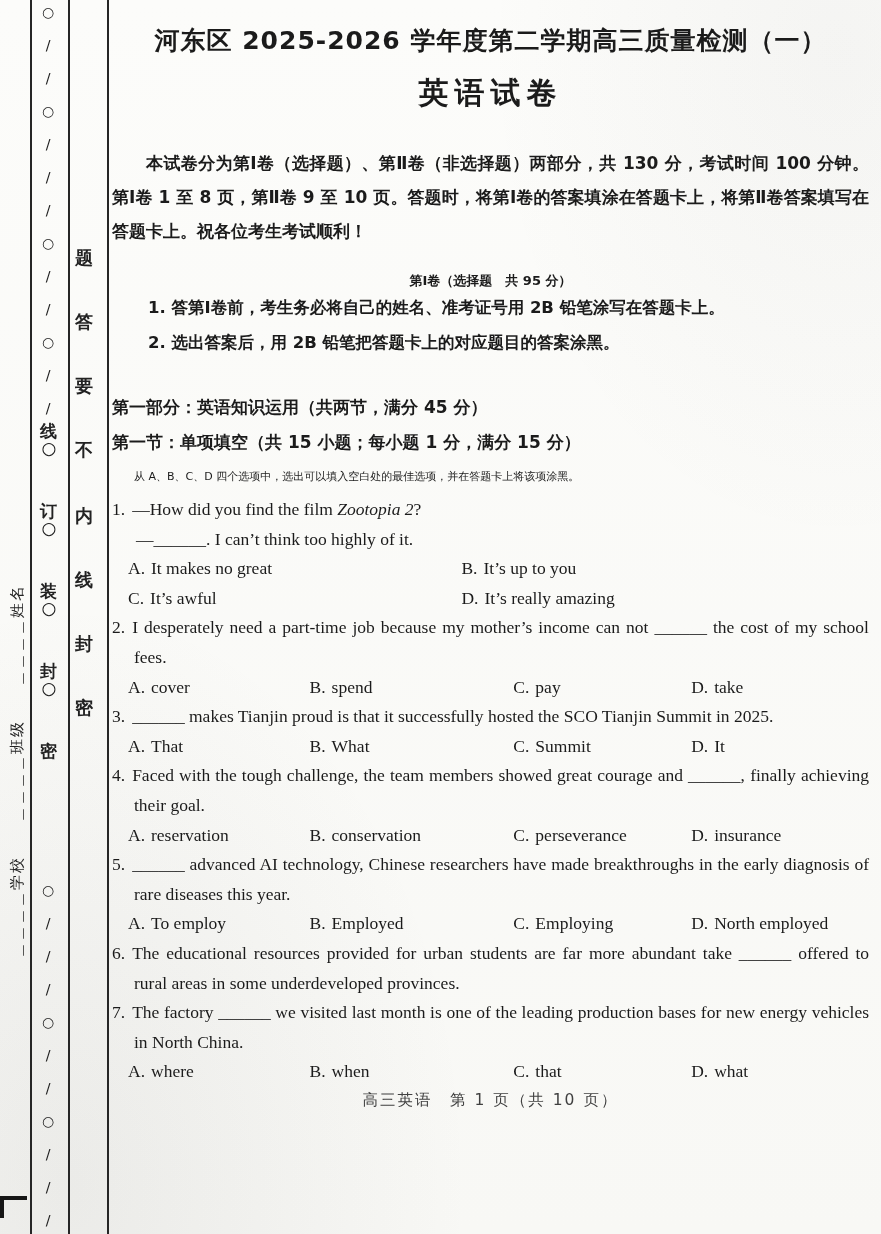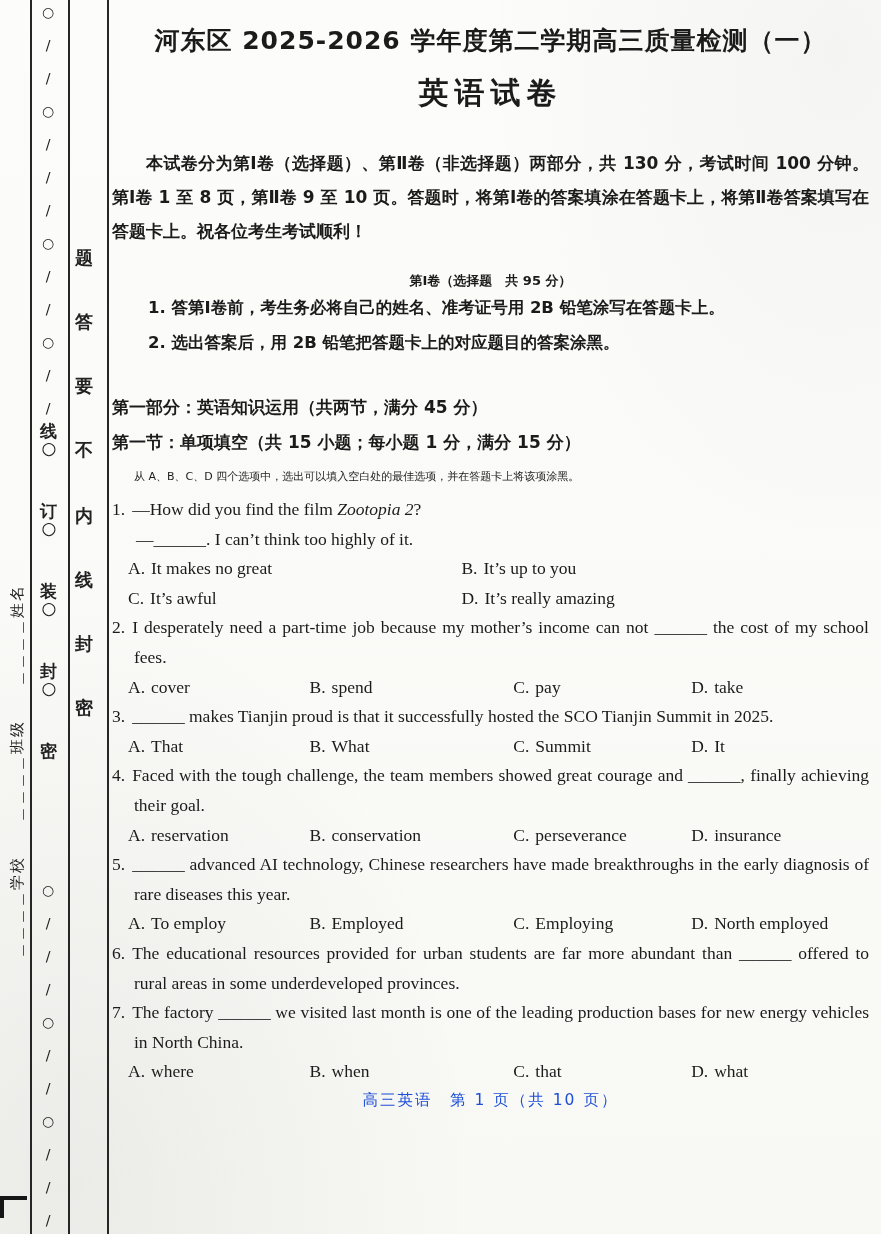--- a/index.html
+++ b/index.html
@@ -49,21 +49,21 @@
   
   .questions{font-family:"Liberation Serif","DejaVu Serif",serif;font-size:17.5px;line-height:29.6px;margin-top:2px;}
   .stem{padding-left:22px;text-indent:-22px;text-align:justify;}
   .stem .qnum{margin-right:7px;}
   .stem.cont{text-indent:0;padding-left:24px;}
   .opts{display:grid;padding-left:16px;}
   .opts.c4{grid-template-columns:24.5% 27.5% 24% 24%;}
   .opts.c2{grid-template-columns:45% 55%;}
   .opt .olabel{margin-right:6px;}
   .stem i{font-style:italic;}
-  .footer{margin-top:3px;text-align:center;font-size:15.5px;font-family:"DejaVu Sans",sans-serif;letter-spacing:2px;color:#1d4ed8;}
+  .footer{margin-top:3px;text-align:center;font-size:15.5px;font-family:"DejaVu Sans",sans-serif;letter-spacing:2px;color:#404040;}
 </style>
 </head>
 <body>
 
 <div>
   <div class="vline l1"></div>
   <div class="vline l2"></div>
   <div class="vline l3"></div>
   <div class="vcol dashes top">○//○///○//○//</div>
   <div class="vcol sealtext">线○订○装○封○密</div>
@@ -148,21 +148,21 @@
       <div class="opts c4">
         <span class="opt"><span class="olabel">A.</span><span>To employ</span></span>
         <span class="opt"><span class="olabel">B.</span><span>Employed</span></span>
         <span class="opt"><span class="olabel">C.</span><span>Employing</span></span>
         <span class="opt"><span class="olabel">D.</span><span>North employed</span></span>
       </div>
     </div>
 
     <div class="q">
       <div class="stem">
-        <span class="qnum">6.</span><span>The educational resources provided for urban students are far more abundant than ______ offered to rural areas in some underdeveloped provinces.</span>
+        <span class="qnum">6.</span><span>The educational resources provided for urban students are far more abundant take ______ offered to rural areas in some underdeveloped provinces.</span>
       </div>
     </div>
 
     <div class="q">
       <div class="stem">
         <span class="qnum">7.</span><span>The factory ______ we visited last month is one of the leading production bases for new energy vehicles in North China.</span>
       </div>
       <div class="opts c4">
         <span class="opt"><span class="olabel">A.</span><span>where</span></span>
         <span class="opt"><span class="olabel">B.</span><span>when</span></span>

